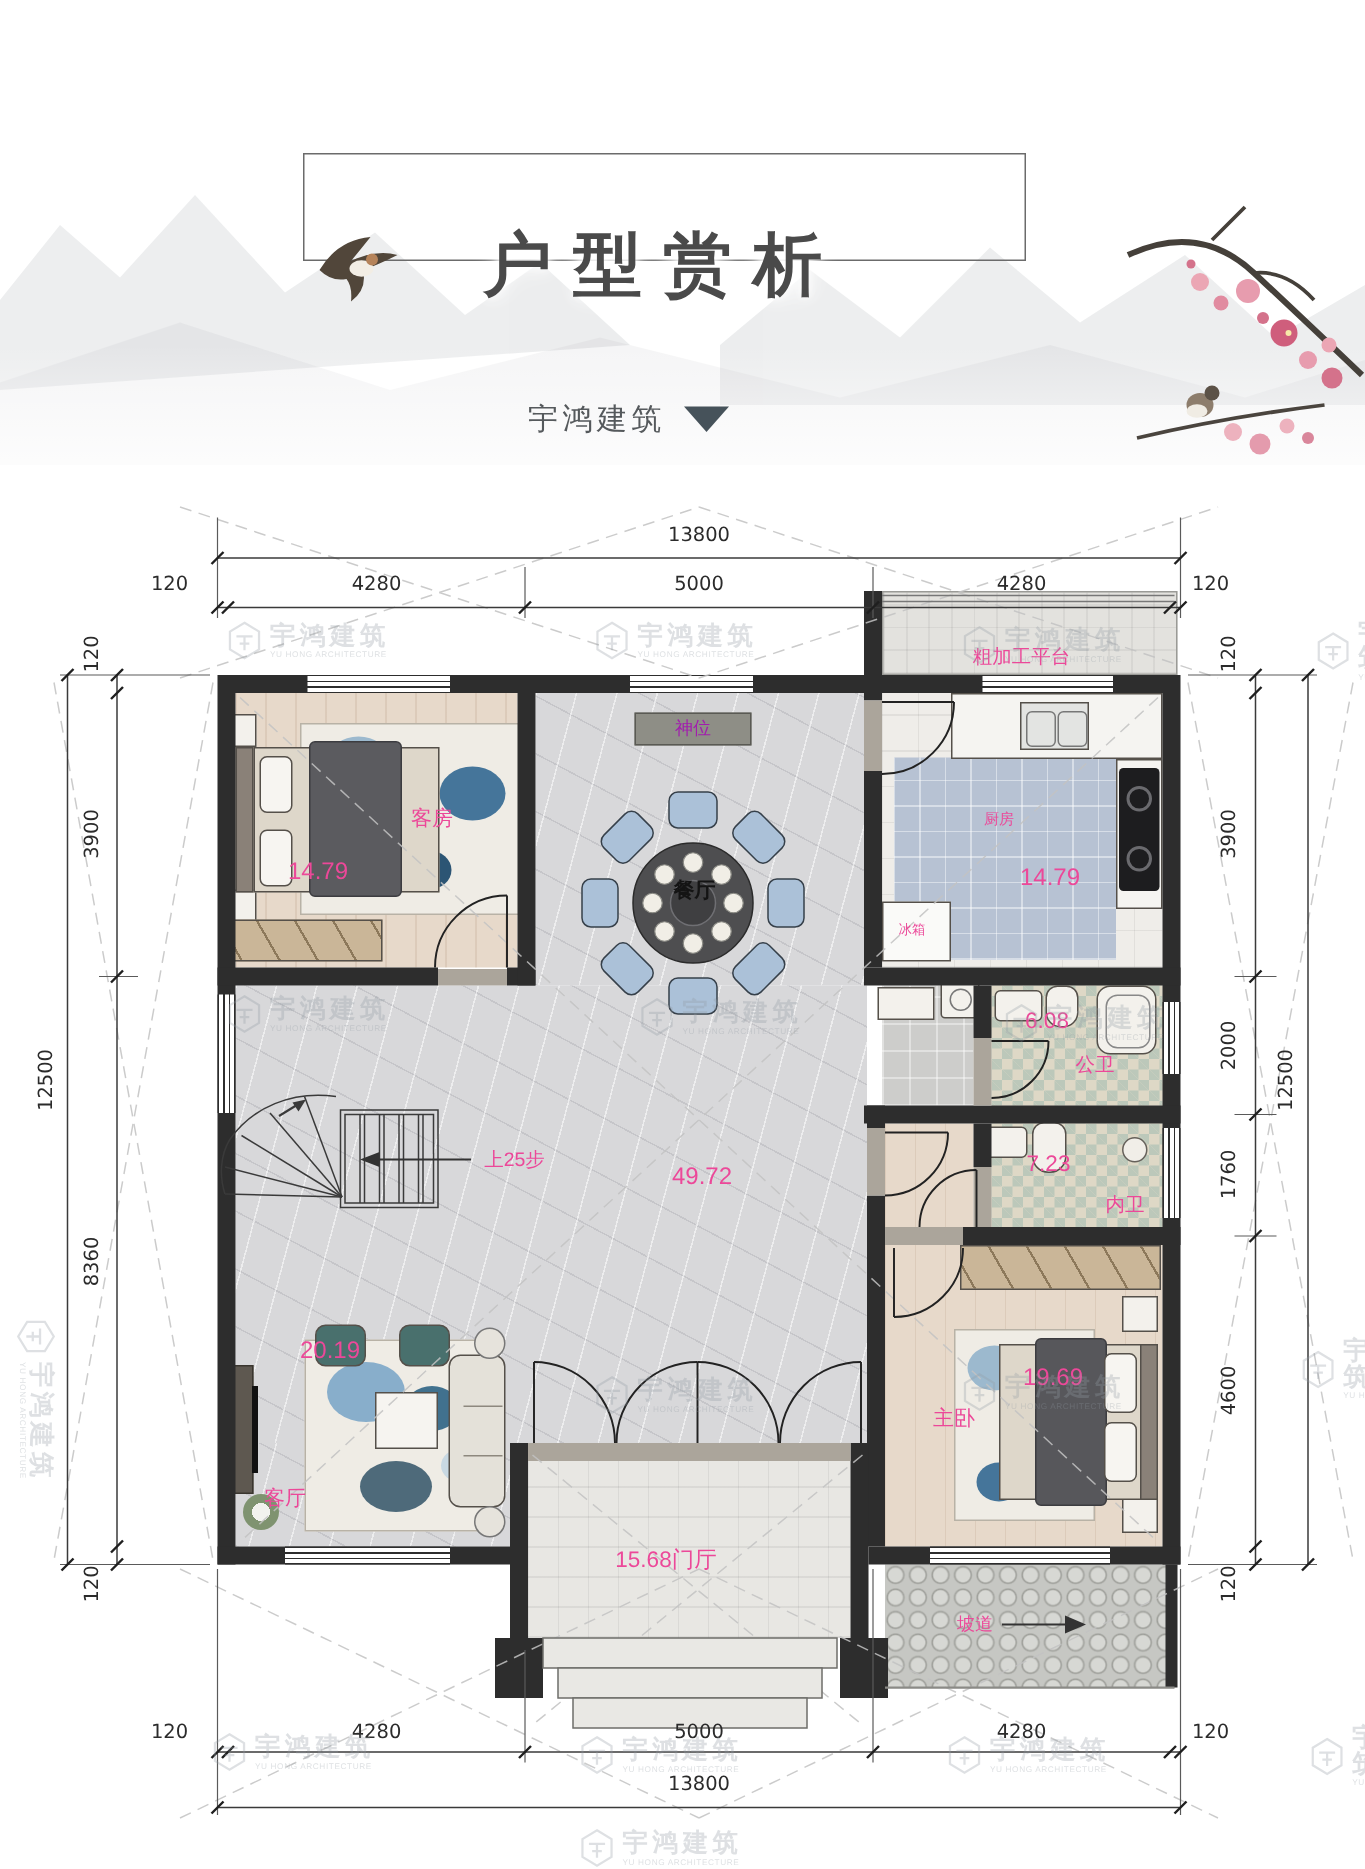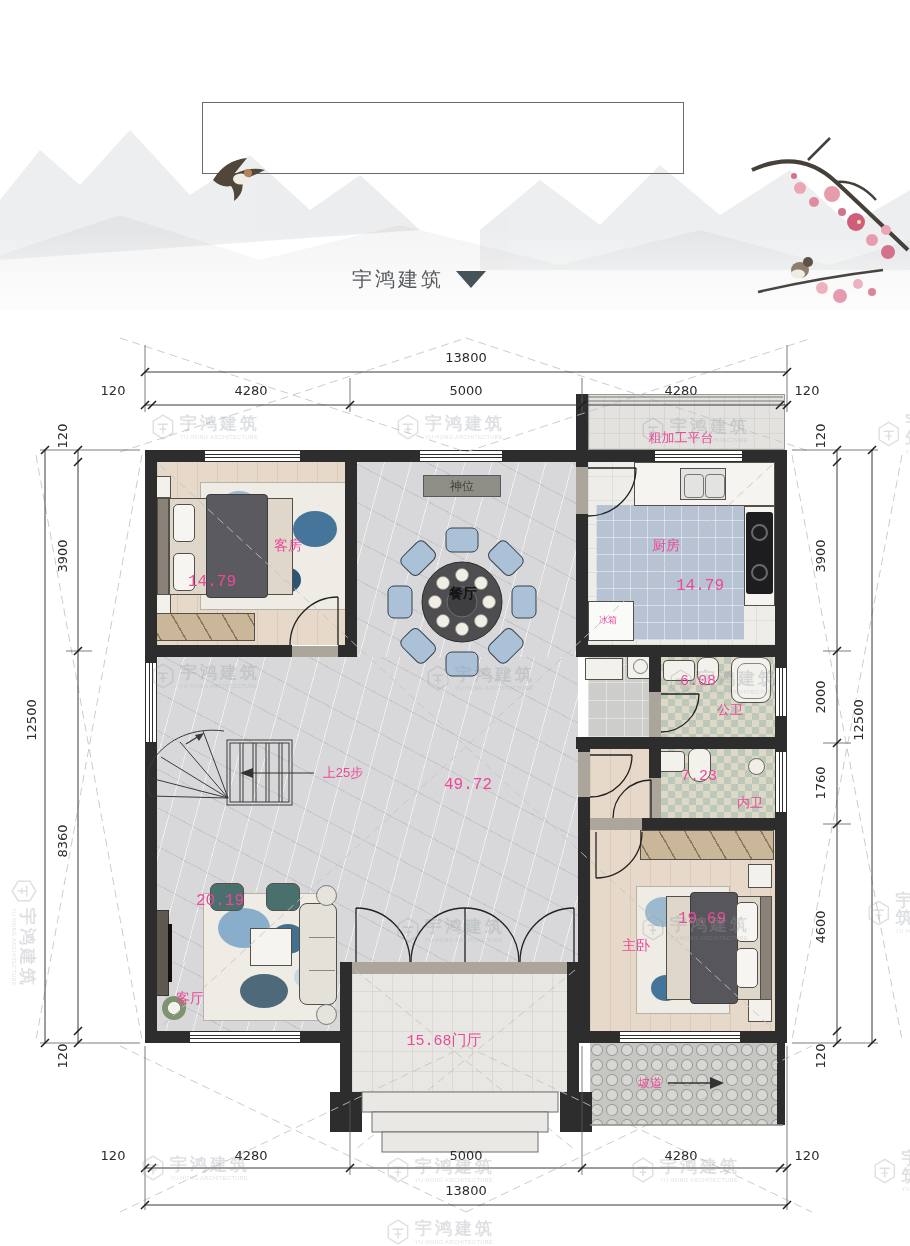--- a/index.html
+++ b/index.html
@@ -41,21 +41,21 @@
     background-size:15px 15px}
   
   .furn{position:absolute;border:1px solid #55504a;background:#f3f1ec;box-sizing:border-box}
   .rug{position:absolute;background:#efece5;border:1px solid #b8b2a6;box-sizing:border-box}
   .blob{position:absolute;border-radius:50%}
   .ward{position:absolute;border:1px solid #55504a;background:#cab698;box-sizing:border-box;
     background-image:repeating-linear-gradient(60deg,transparent 0 7px,rgba(90,70,40,.55) 7px 8.5px,transparent 8.5px 12px,transparent 12px 22px)}
   
   .lbl{position:absolute;transform:translate(-50%,-50%);white-space:nowrap;color:#ec4899;
        font-family:"Liberation Sans",sans-serif;z-index:40}
-  .num{font-family:Liberation Mono, monospace;letter-spacing:0}
+  .num{font-family:Liberation Sans, sans-serif;letter-spacing:0}
   .dim{position:absolute;transform:translate(-50%,-50%);font:13px "DejaVu Sans",sans-serif;
        color:#2b2b2b;white-space:nowrap;z-index:40}
   .dimv{transform:translate(-50%,-50%) rotate(-90deg)}
   
   .wm{position:absolute;display:flex;align-items:center;gap:4px;color:#939ca4;opacity:.3;z-index:50}
   .wm-cn{font-size:17px;font-weight:700;letter-spacing:3px;line-height:1}
   .wm-en{font-size:5.5px;letter-spacing:.4px;white-space:nowrap;margin-top:2px}
   .wm.rot{transform:rotate(90deg);transform-origin:0 0}
   
   .titlebox{position:absolute;left:202px;top:102px;width:480px;height:70px;
@@ -88,20 +88,21 @@
     <rect x="0" y="230" width="910" height="110" fill="url(#mist)"></rect>
     <defs>
         <linearGradient id="mist" x1="0" y1="0" x2="0" y2="1">
       <stop offset="0" stop-color="#ffffff" stop-opacity="0"></stop>
           <stop offset="1" stop-color="#ffffff"></stop>
     </linearGradient>
       </defs>
   </svg>
 
   <div class="titlebox"></div>
+  <div class="title">户型赏析</div>
 
   <svg class="a" style="left:205px;top:146px;z-index:7" width="64" height="62" viewBox="0 0 64 62">
     <path d="M8,34 Q20,14 42,12 Q34,22 29,28 Q46,20 60,24 Q46,31 37,34 Q40,47 29,55 Q30,45 26,40 Q16,42 8,34" fill="#51463a"></path>
     <ellipse cx="36" cy="33" rx="8" ry="5.5" fill="#f2ede4"></ellipse>
     <circle cx="43" cy="27" r="4" fill="#b5835a"></circle>
   </svg>
 
   <svg class="a" style="left:738px;top:110px;z-index:7" width="172" height="210" viewBox="0 0 172 210">
     <path d="M14,60 Q62,38 98,72 Q128,100 170,140" stroke="#45403a" stroke-width="4" fill="none"></path>
     <path d="M70,50 L92,28 M98,72 Q120,70 138,90" stroke="#45403a" stroke-width="2.5" fill="none"></path>
@@ -454,22 +455,22 @@
         <line x1="833" y1="1035" x2="841" y2="1027"></line>
       <line x1="833" y1="1047" x2="841" y2="1039"></line>
       <line x1="868" y1="454" x2="876" y2="446"></line>
         <line x1="868" y1="1047" x2="876" y2="1039"></line>
     </g>
   </svg>
 
   <div class="lbl" style="left:288px;top:546px;font-size:14px;font-weight:500">客房</div>
   <div class="lbl num" style="left:212px;top:582px;font-size:16px">14.79</div>
   <div class="lbl" style="left:463px;top:594px;font-size:14px;font-weight:600;color:#141414">餐厅</div>
-  <div class="lbl" style="left:462px;top:486px;font-size:12px;color:#404040">神位</div>
-  <div class="lbl" style="left:666px;top:546px;font-size:14px;font-weight:500">厨房</div>
+  <div class="lbl" style="left:462px;top:486px;font-size:12px;color:#a21caf">神位</div>
+  <div class="lbl" style="left:666px;top:546px;font-size:10px;font-weight:500">厨房</div>
   <div class="lbl num" style="left:700px;top:586px;font-size:16px">14.79</div>
   <div class="lbl" style="left:681px;top:438px;font-size:13px">粗加工平台</div>
   <div class="lbl" style="left:608px;top:620px;font-size:9px">冰箱</div>
   <div class="lbl num" style="left:698px;top:681px;font-size:15px">6.08</div>
   <div class="lbl" style="left:730px;top:710px;font-size:13px">公卫</div>
   <div class="lbl num" style="left:699px;top:776px;font-size:15px">7.23</div>
   <div class="lbl" style="left:750px;top:803px;font-size:13px">内卫</div>
   <div class="lbl" style="left:636px;top:946px;font-size:14px;font-weight:500">主卧</div>
   <div class="lbl num" style="left:702px;top:919px;font-size:16px">19.69</div>
   <div class="lbl num" style="left:220px;top:901px;font-size:16px">20.19</div>

